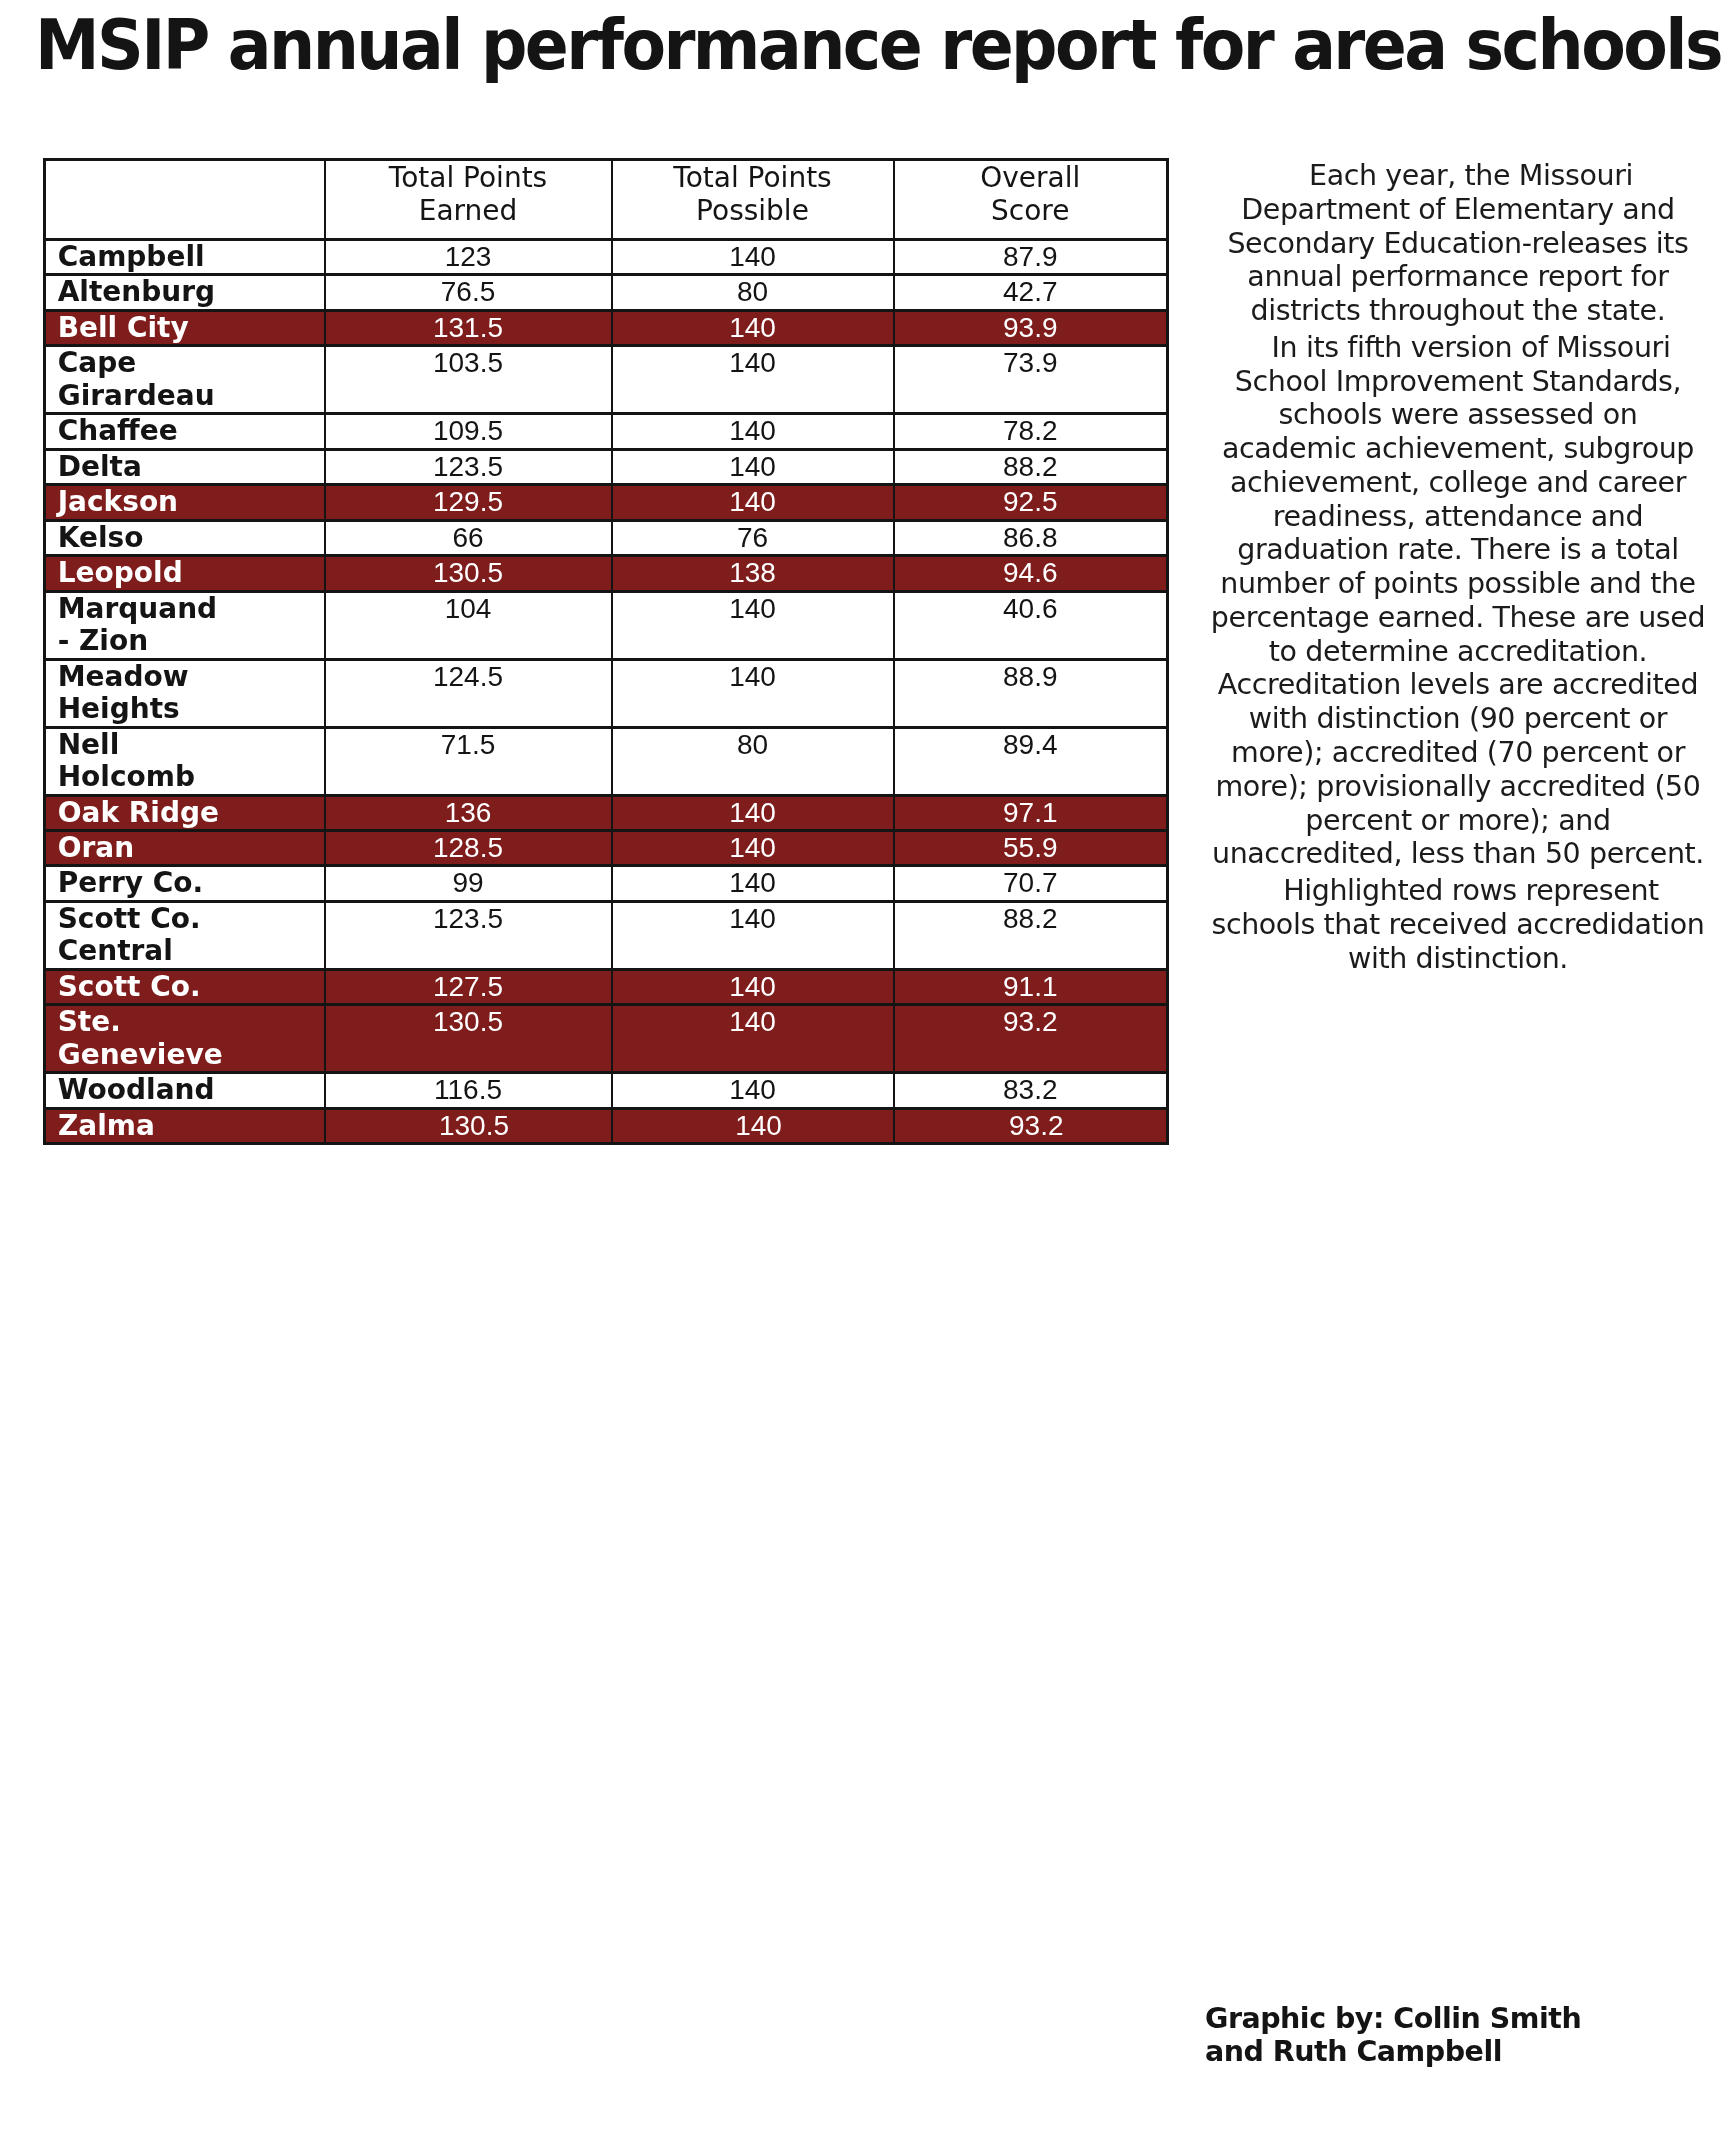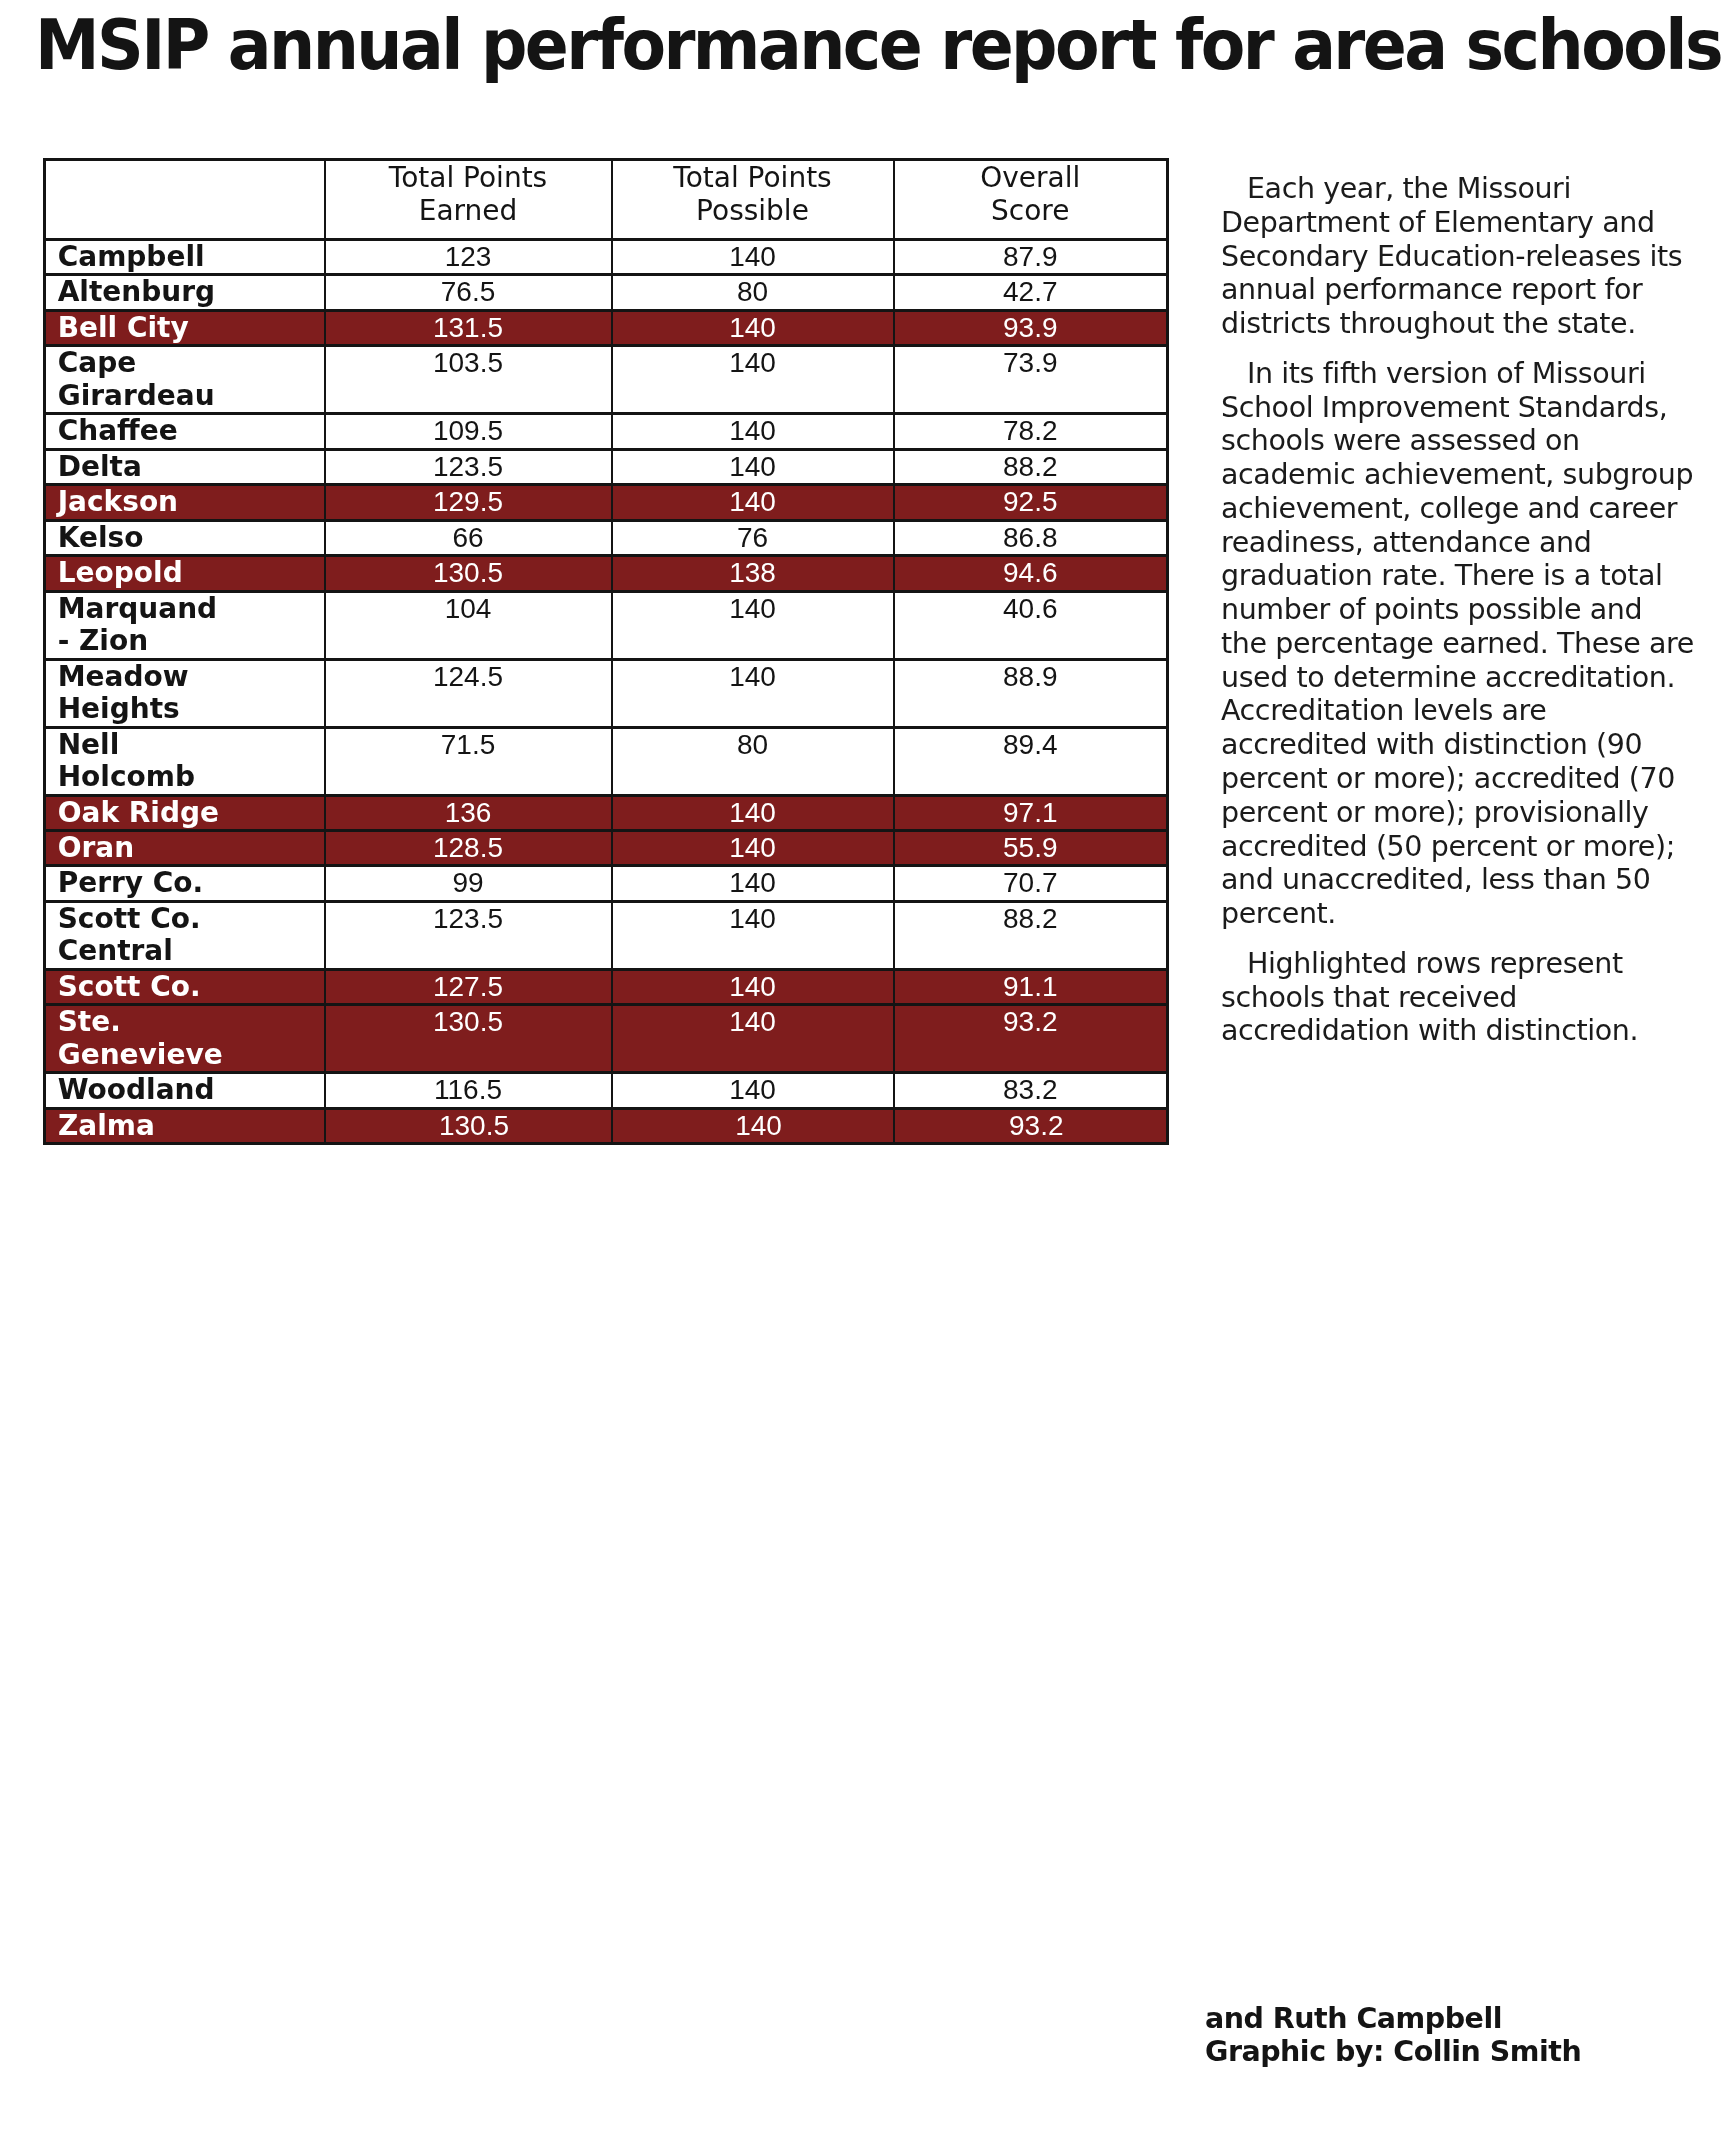--- a/index.html
+++ b/index.html
@@ -112,23 +112,23 @@
 
   
   .side-body {
     font-family: "DejaVu Sans", sans-serif;
     font-size: 28.5px;
     line-height: 1.185;
     color: #1b1b1b;
     letter-spacing: -0.4px;
   }
   .side-body p {
-    margin: 16px;
+    margin: 3px;
     text-indent: 26px;
-    text-align: left;
+    text-align: center;
   }
 
   .credit {
     position: absolute;
     left: 1205px;
     top: 2002px;
     width: 506px;
     font-family: "DejaVu Sans", sans-serif;
     font-weight: 700;
     font-size: 28.5px;
@@ -285,16 +285,16 @@
 
 <div class="side-col">
   <div class="side-body" id="side-body">
       <p>Each year, the Missouri Department of Elementary and Secondary Education-releases its annual performance report for districts throughout the state.</p>
       <p>In its fifth version of Missouri School Improvement Standards, schools were assessed on academic achievement, subgroup achievement, college and career readiness, attendance and graduation rate. There is a total number of points possible and the percentage earned. These are used to determine accreditation. Accreditation levels are accredited with distinction (90 percent or more); accredited (70 percent or more); provisionally accredited (50 percent or more); and unaccredited, less than 50 percent.</p>
       <p>Highlighted rows represent schools that received accredidation with distinction.</p>
     </div>
 </div>
 
 <div class="credit">
+  <div>Graphic by: Collin Smith</div>
   <div>and Ruth Campbell</div>
-  <div>Graphic by: Collin Smith</div>
 </div>
 
 
 </body></html>

